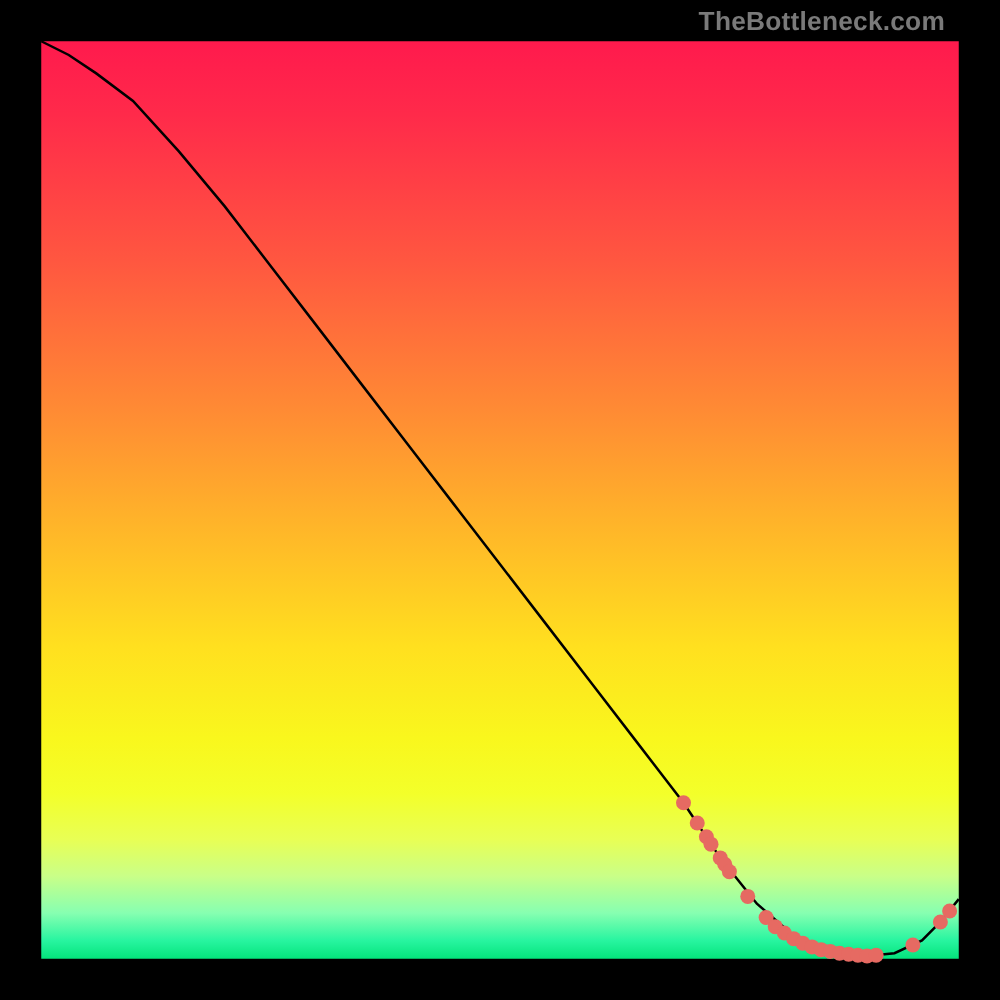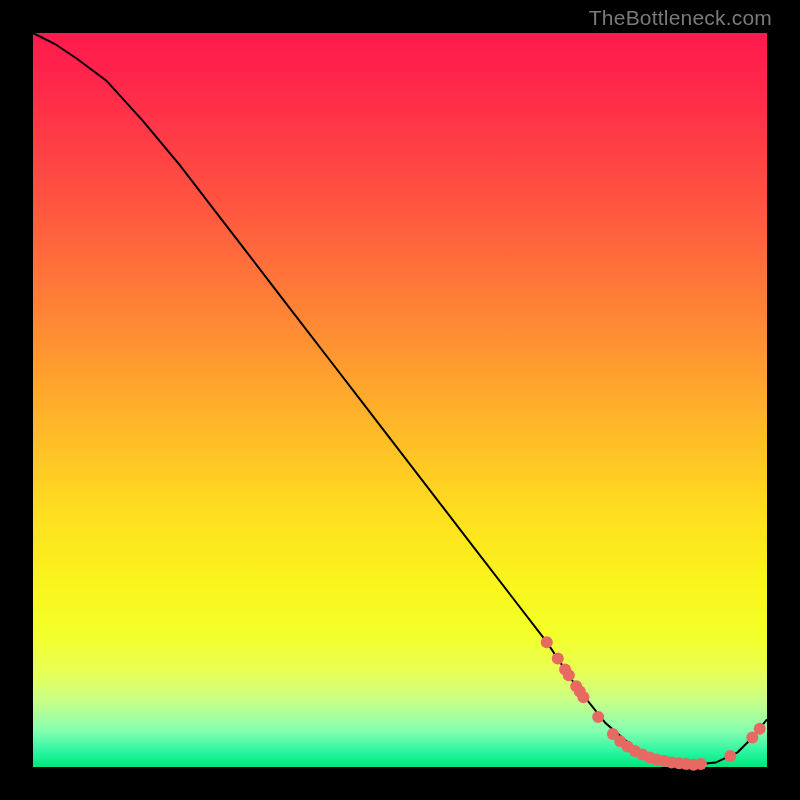--- a/index.html
+++ b/index.html
@@ -37,24 +37,24 @@
       #e8ff55 87%,
       #c9ff88 91%,
       #87ffb1 95%,
       #28f5a0 98%,
       #04e47c 100%
     );
   }
   .watermark {
     position: absolute;
     top: 6px;
-    right: 28px;
+    right: 44px;
     color: #7a7a7a;
     font-size: 21px;
-    font-weight: 400;
+    font-weight: 700;
     letter-spacing: 0.2px;
     user-select: none;
   }
   svg.overlay {
     position: absolute;
     left: 0;
     top: 0;
     width: 734px;
     height: 734px;
     overflow: visible;

